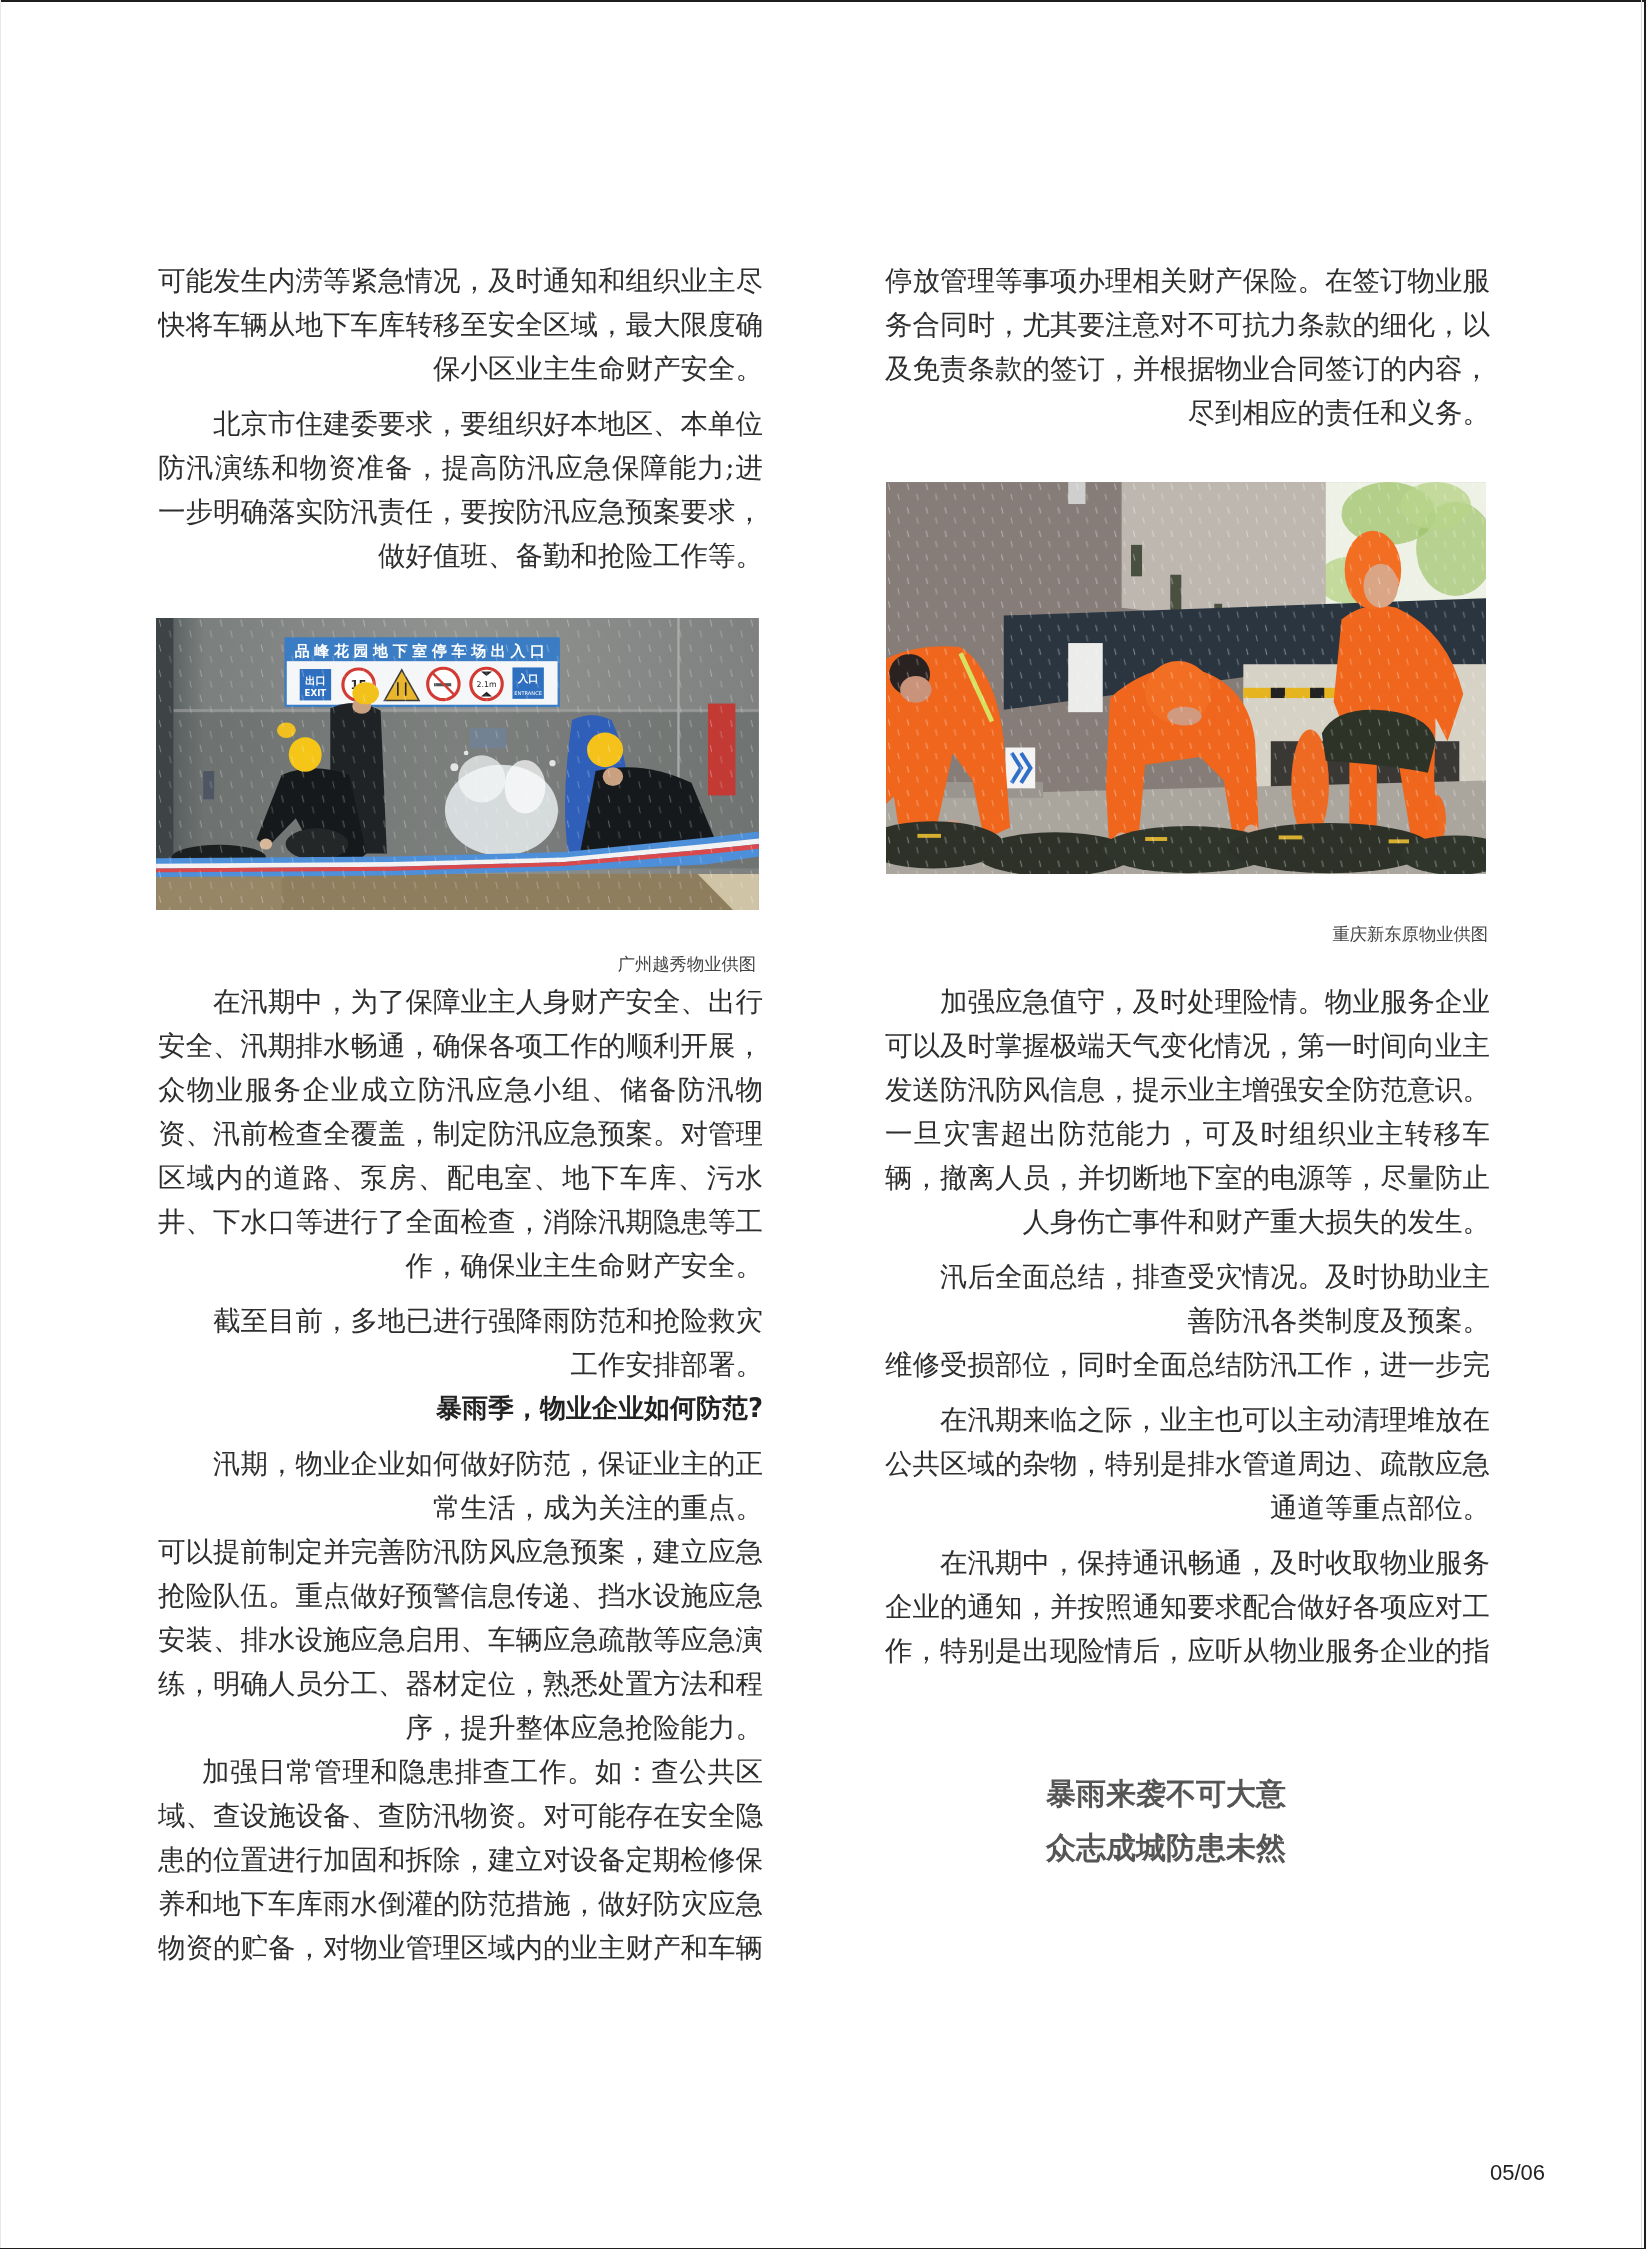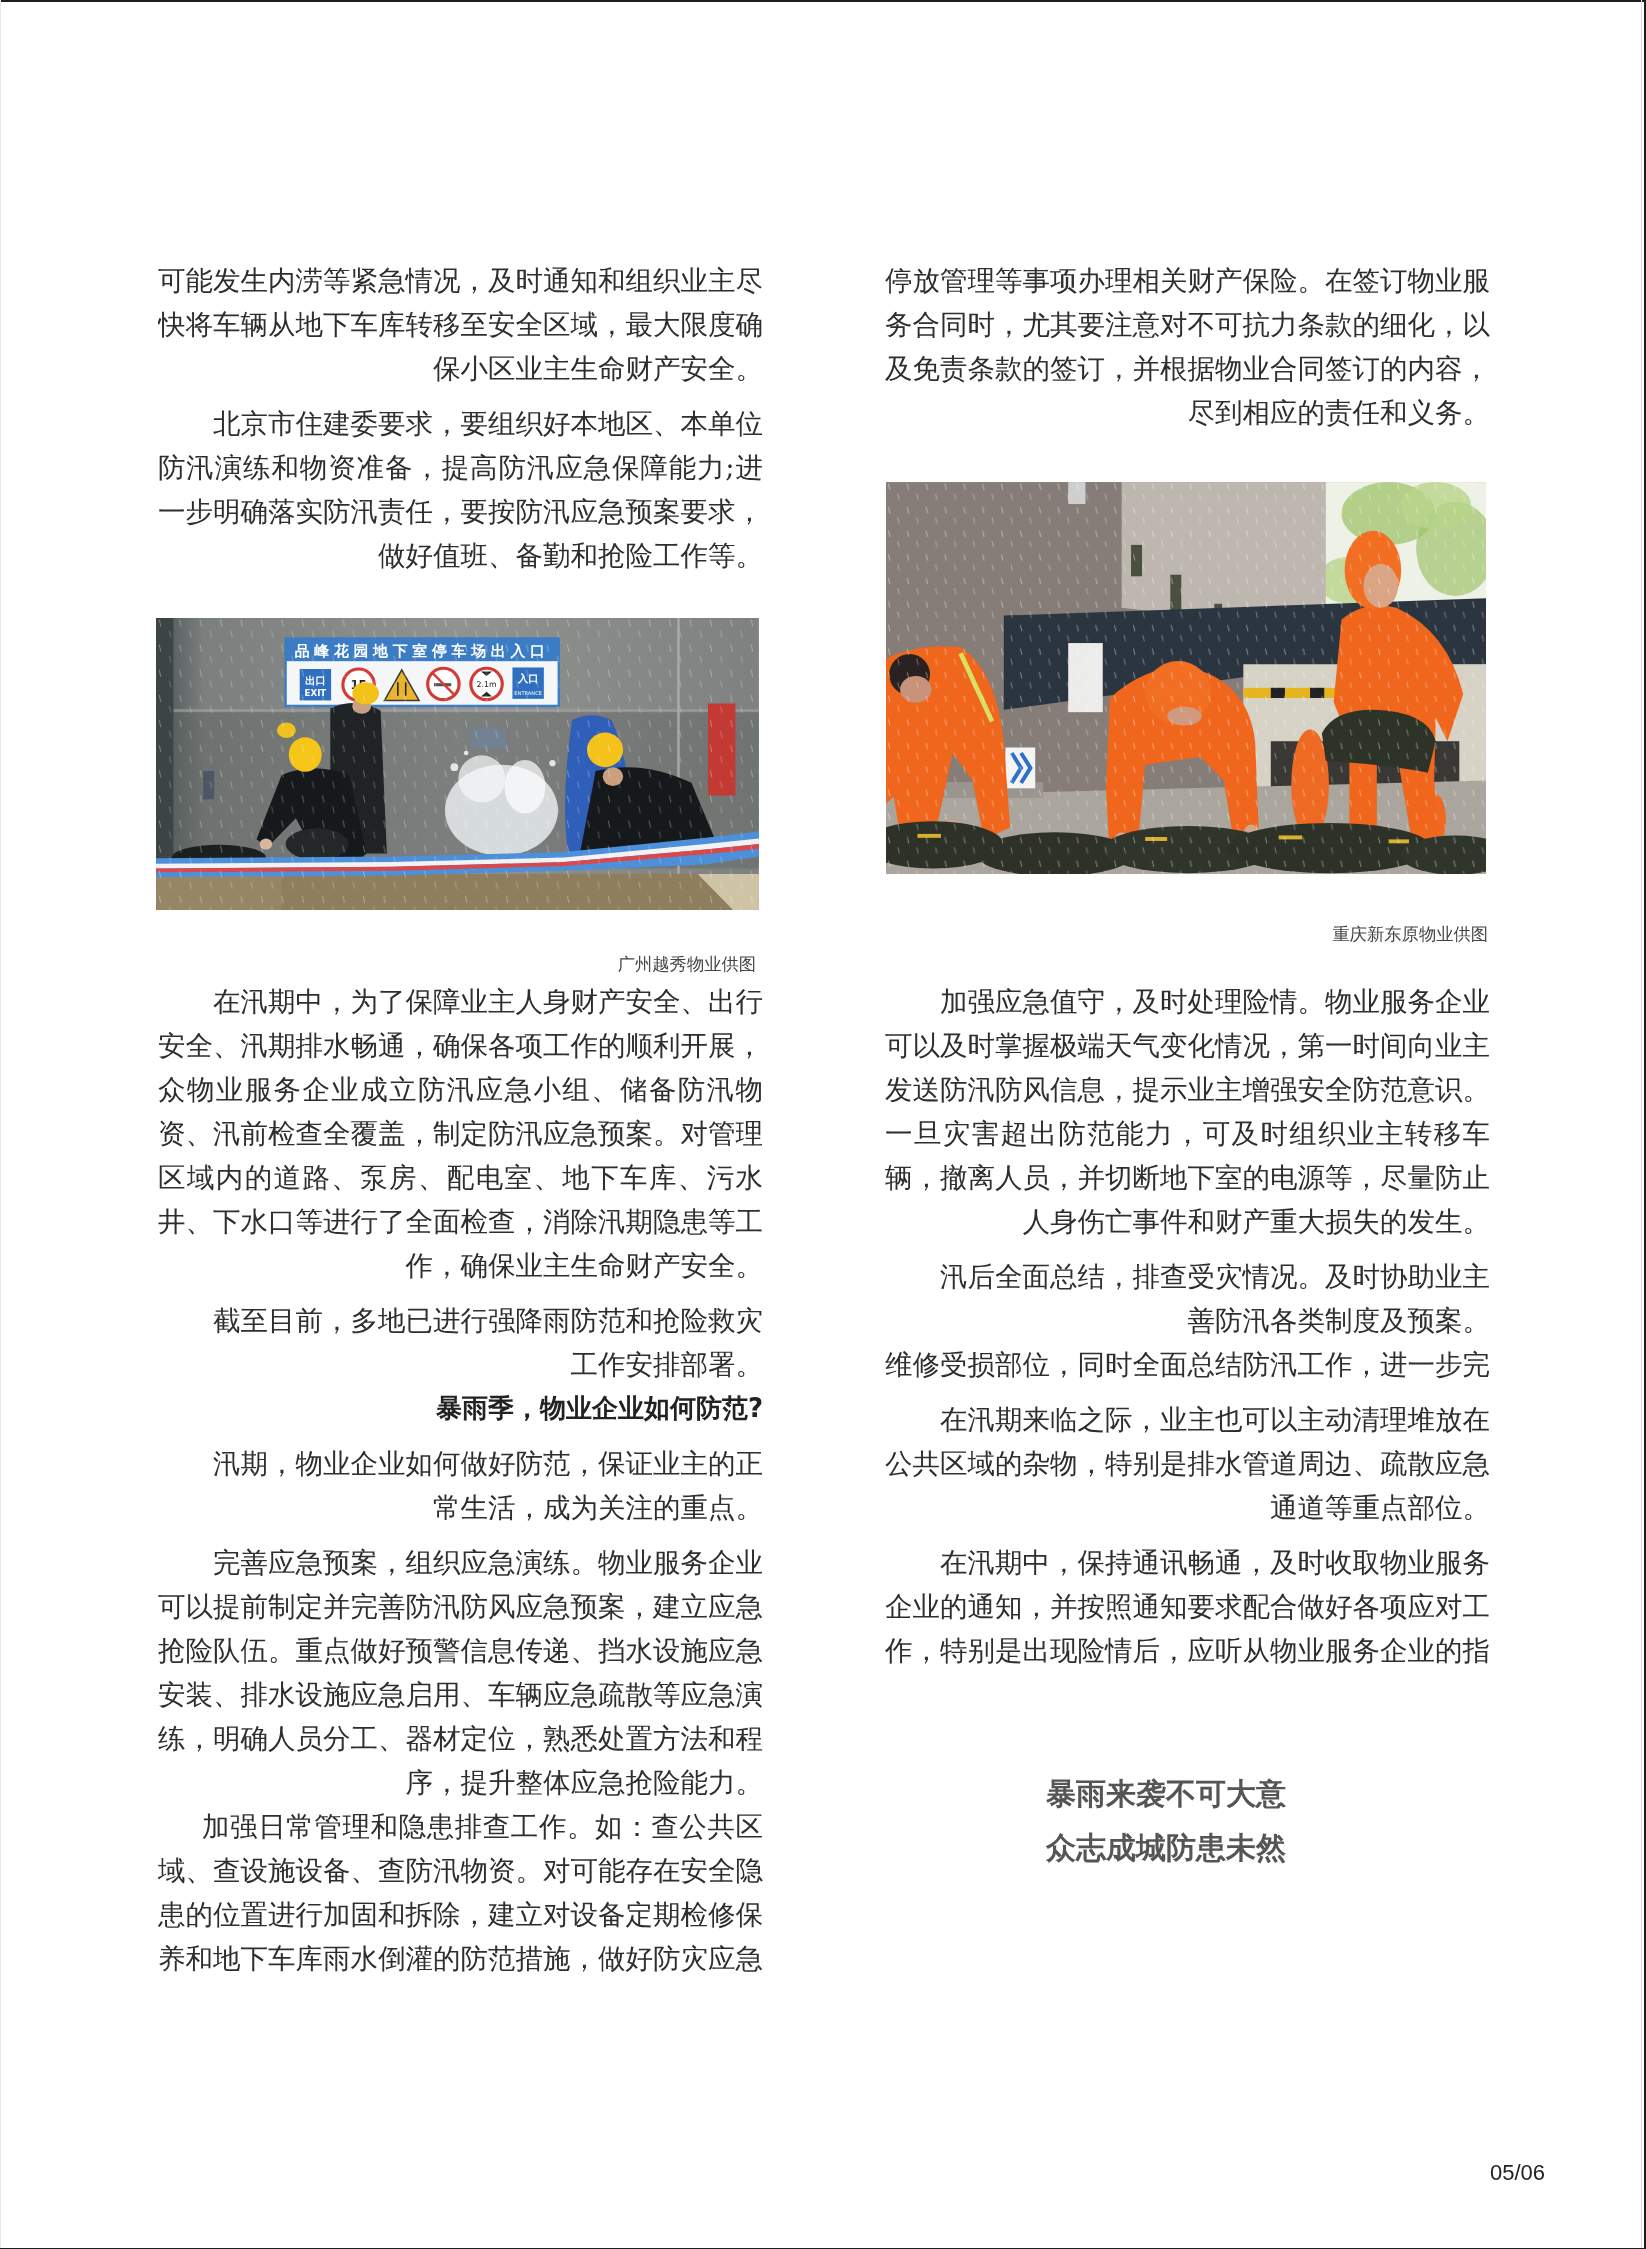--- a/index.html
+++ b/index.html
@@ -190,32 +190,32 @@
   <div>
     <div class="ln j ind">截至目前，多地已进行强降雨防范和抢险救灾</div>
     <div class="ln">工作安排部署。</div>
   </div>
   <div class="ln hd">暴雨季，物业企业如何防范?</div>
   <div>
     <div class="ln j ind">汛期，物业企业如何做好防范，保证业主的正</div>
     <div class="ln">常生活，成为关注的重点。</div>
   </div>
   <div>
-    <div class="ln j ind">完善应急预案，组织应急演练。物业服务企业</div>
     <div class="ln j">可以提前制定并完善防汛防风应急预案，建立应急</div>
     <div class="ln j">抢险队伍。重点做好预警信息传递、挡水设施应急</div>
     <div class="ln j">安装、排水设施应急启用、车辆应急疏散等应急演</div>
     <div class="ln j">练，明确人员分工、器材定位，熟悉处置方法和程</div>
     <div class="ln">序，提升整体应急抢险能力。</div>
   </div>
   <div>
     <div class="ln j ind2">加强日常管理和隐患排查工作。如：查公共区</div>
     <div class="ln j">域、查设施设备、查防汛物资。对可能存在安全隐</div>
     <div class="ln j">患的位置进行加固和拆除，建立对设备定期检修保</div>
     <div class="ln j">养和地下车库雨水倒灌的防范措施，做好防灾应急</div>
+    <div class="ln j">物资的贮备，对物业管理区域内的业主财产和车辆</div>
   </div>
 </div>
 
 <div class="col" style="left:885px; top:258px;">
   <div>
     <div class="ln j">停放管理等事项办理相关财产保险。在签订物业服</div>
     <div class="ln j">务合同时，尤其要注意对不可抗力条款的细化，以</div>
     <div class="ln j">及免责条款的签订，并根据物业合同签订的内容，</div>
     <div class="ln">尽到相应的责任和义务。</div>
   </div>

